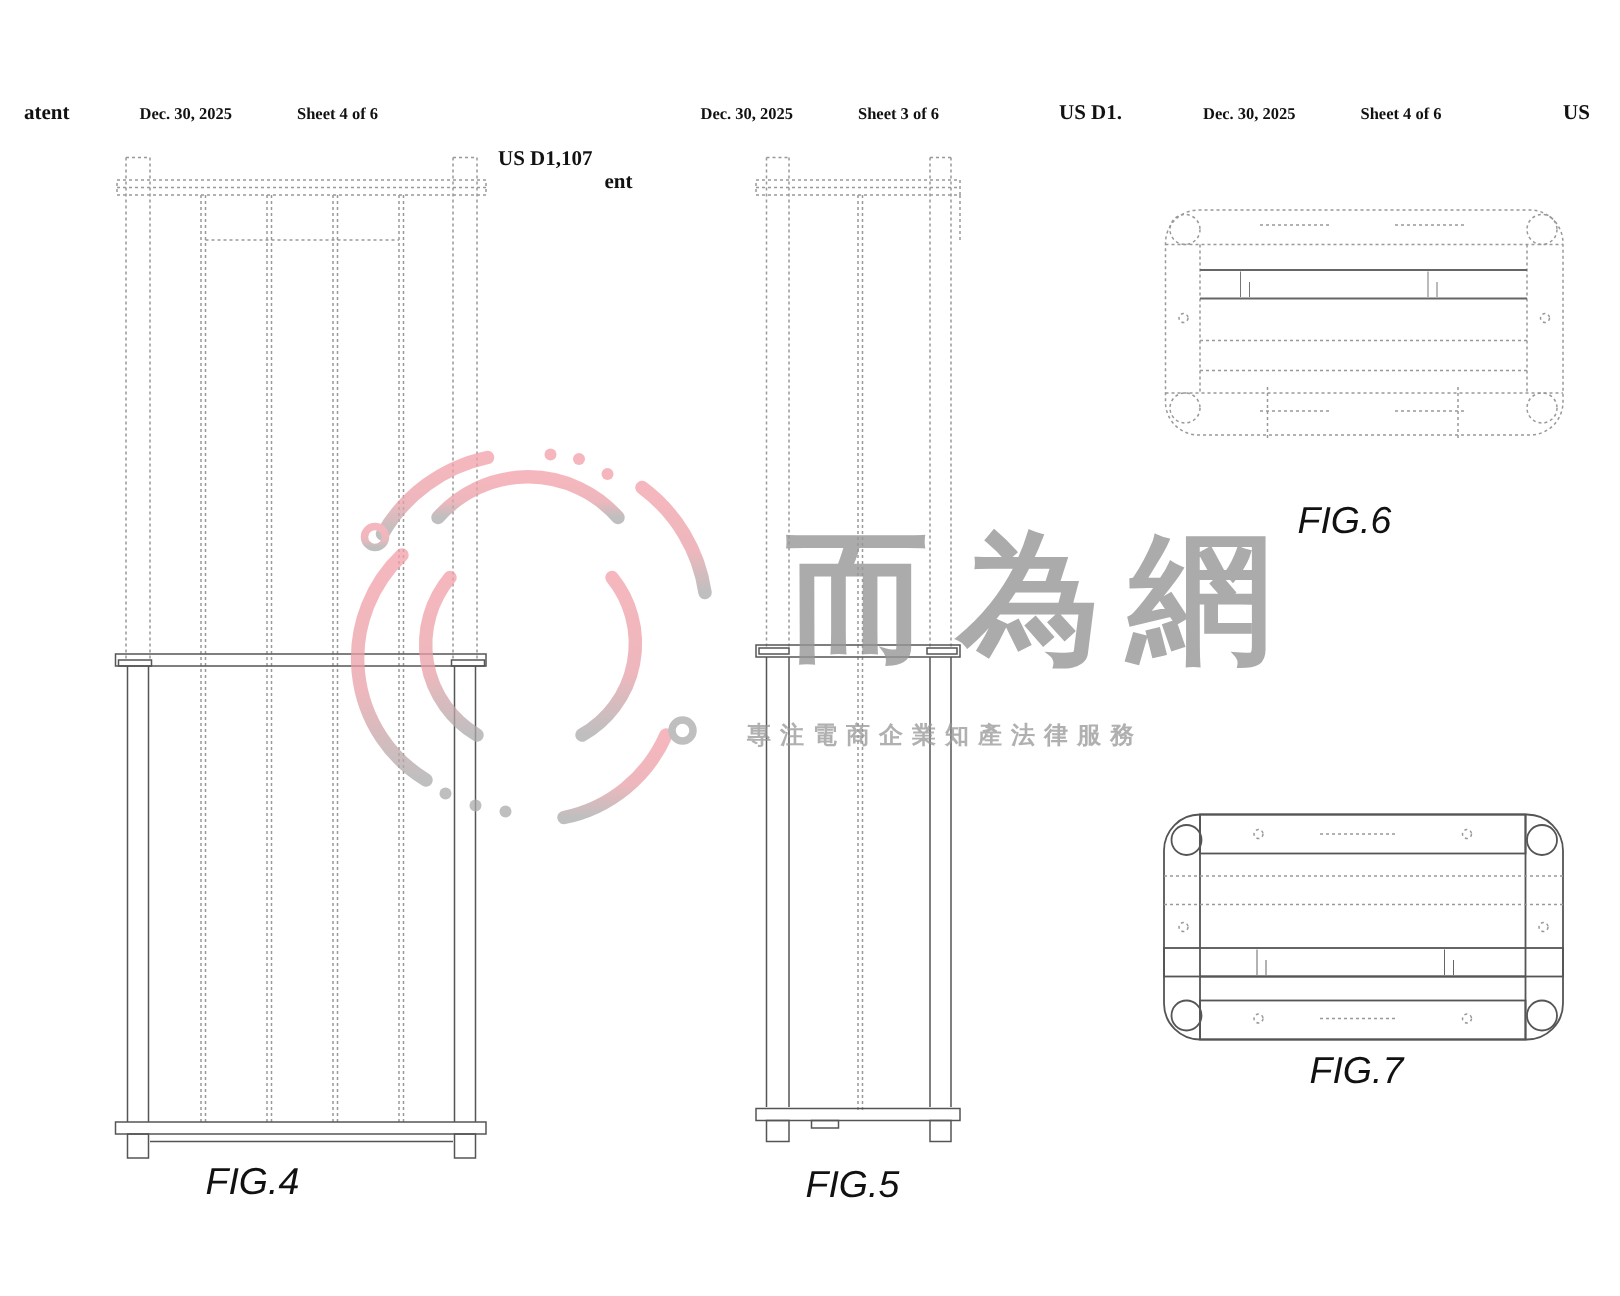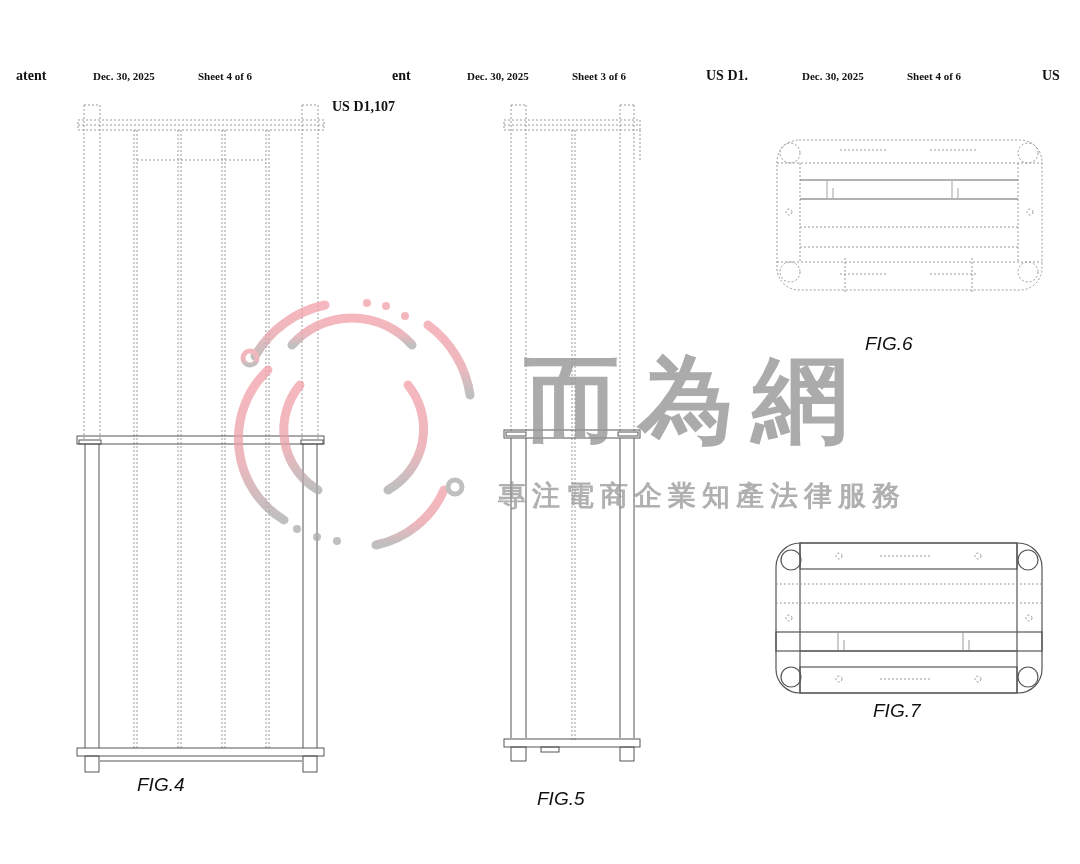--- a/index.html
+++ b/index.html
@@ -1,33 +1,33 @@
 <!DOCTYPE html>
 <html><head>
 <meta charset="utf-8">
 <style>
   html, body { margin: 0; padding: 0; background: #ffffff; }
   body { width: 1080px; height: 864px; position: relative; overflow: hidden; font-family: "Liberation Serif", serif; }
   .hdr { position: absolute; top: 70px; font-weight: bold; color: #111; white-space: nowrap; }
   .hdr.big { font-size: 14px; top: 68px; }
   .hdr.small { font-size: 11px; }
-  .fig-label { position: absolute; font-family: "Liberation Sans", sans-serif; font-style: italic; font-size: 19px; color: #111; }
+  .fig-label { position: absolute; font-family: "Liberation Sans", sans-serif; font-style: italic; font-size: 25px; color: #111; }
   svg.drawing { position: absolute; left: 0; top: 0; }
   .wm-title { position: absolute; left: 524px; top: 352px; font-family: Liberation Sans, sans-serif; font-weight: bold; font-size: 96px; letter-spacing: 18px; color: rgba(150,150,150,0.8); line-height: 1; }
-  .wm-sub { position: absolute; left: 498px; top: 482px; font-family: "DejaVu Sans", sans-serif; font-weight: bold; font-size: 28px; letter-spacing: 6px; color: rgba(150,150,150,0.75); line-height: 1; }
+  .wm-sub { position: absolute; left: 498px; top: 482px; font-family: "DejaVu Sans", sans-serif; font-weight: bold; font-size: 16px; letter-spacing: 6px; color: rgba(150,150,150,0.75); line-height: 1; }
 </style>
 </head>
 <body>
 
 <div class="hdr big" style="left:16px;">atent</div>
 <div class="hdr small" style="left:93px;">Dec. 30, 2025</div>
 <div class="hdr small" style="left:198px;">Sheet 4 of 6</div>
 <div class="hdr big" style="left:332px;margin-top:31px;">US D1,107</div>
 
-<div class="hdr big" style="left:392px;">ent</div>
+<div class="hdr big" style="left:403px;margin-top:46px;">ent</div>
 <div class="hdr small" style="left:467px;">Dec. 30, 2025</div>
 <div class="hdr small" style="left:572px;">Sheet 3 of 6</div>
 <div class="hdr big" style="left:706px;">US D1.</div>
 
 <div class="hdr small" style="left:802px;">Dec. 30, 2025</div>
 <div class="hdr small" style="left:907px;">Sheet 4 of 6</div>
 <div class="hdr big" style="left:1042px;">US</div>
 
 <svg class="drawing" width="1080" height="864" viewBox="0 0 1080 864">
 
@@ -185,18 +185,18 @@
     <path d="M 408 385 A 70 70 0 0 1 388 490" stroke="url(#lg)" stroke-width="9"></path>
     <line x1="340" y1="383" x2="340" y2="510" stroke="url(#lg)" stroke-width="9"></line>
     <line x1="368" y1="405" x2="368" y2="490" stroke="url(#lg)" stroke-width="9"></line>
     <line x1="318" y1="410" x2="318" y2="470" stroke="url(#lg)" stroke-width="8"></line>
     <line x1="392" y1="400" x2="392" y2="470" stroke="url(#lg)" stroke-width="8"></line>
     <line x1="370" y1="385" x2="370" y2="378" stroke="url(#lg)" stroke-width="9"></line>
   </g>
 </svg>
 
 <div class="fig-label" style="left:137px; top:774px;">FIG.4</div>
-<div class="fig-label" style="left:537px; top:776px;margin-top:12px;">FIG.5</div>
+<div class="fig-label" style="left:537px; top:776px;">FIG.5</div>
 <div class="fig-label" style="left:865px; top:333px;">FIG.6</div>
 <div class="fig-label" style="left:873px; top:700px;">FIG.7</div>
 
 <div class="wm-title">而為網</div>
 <div class="wm-sub">專注電商企業知產法律服務</div>
 
 </body></html>

